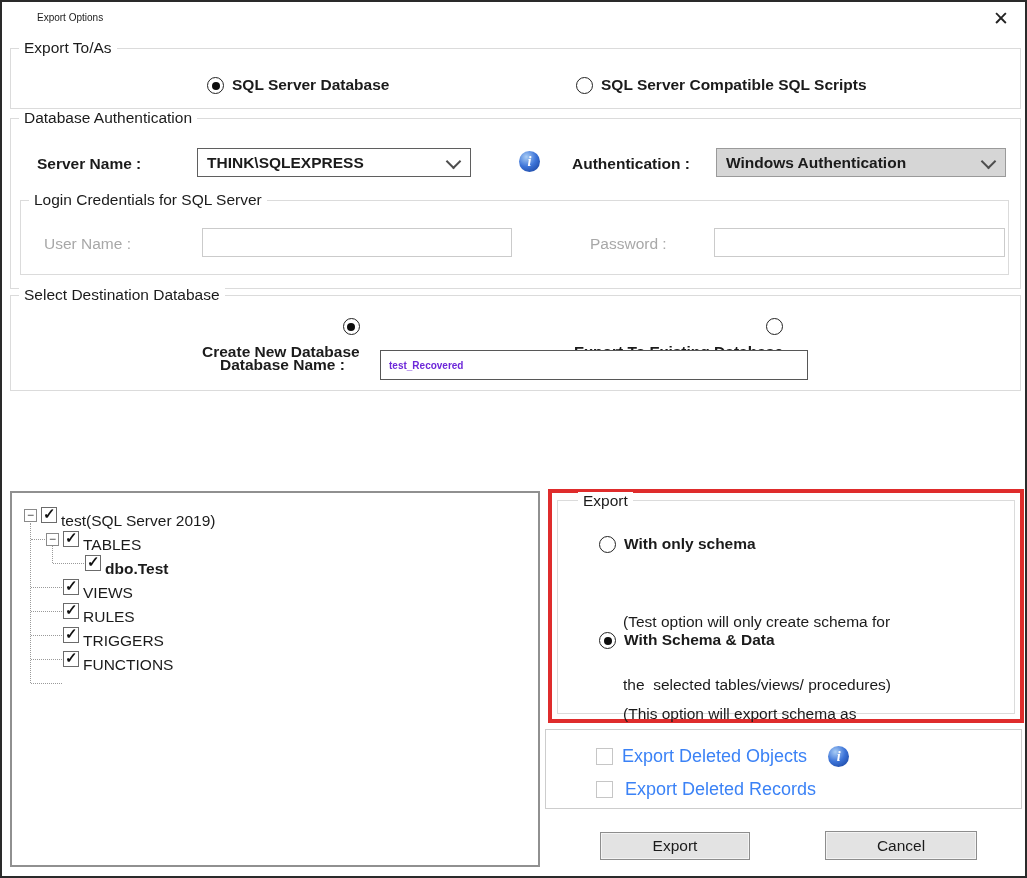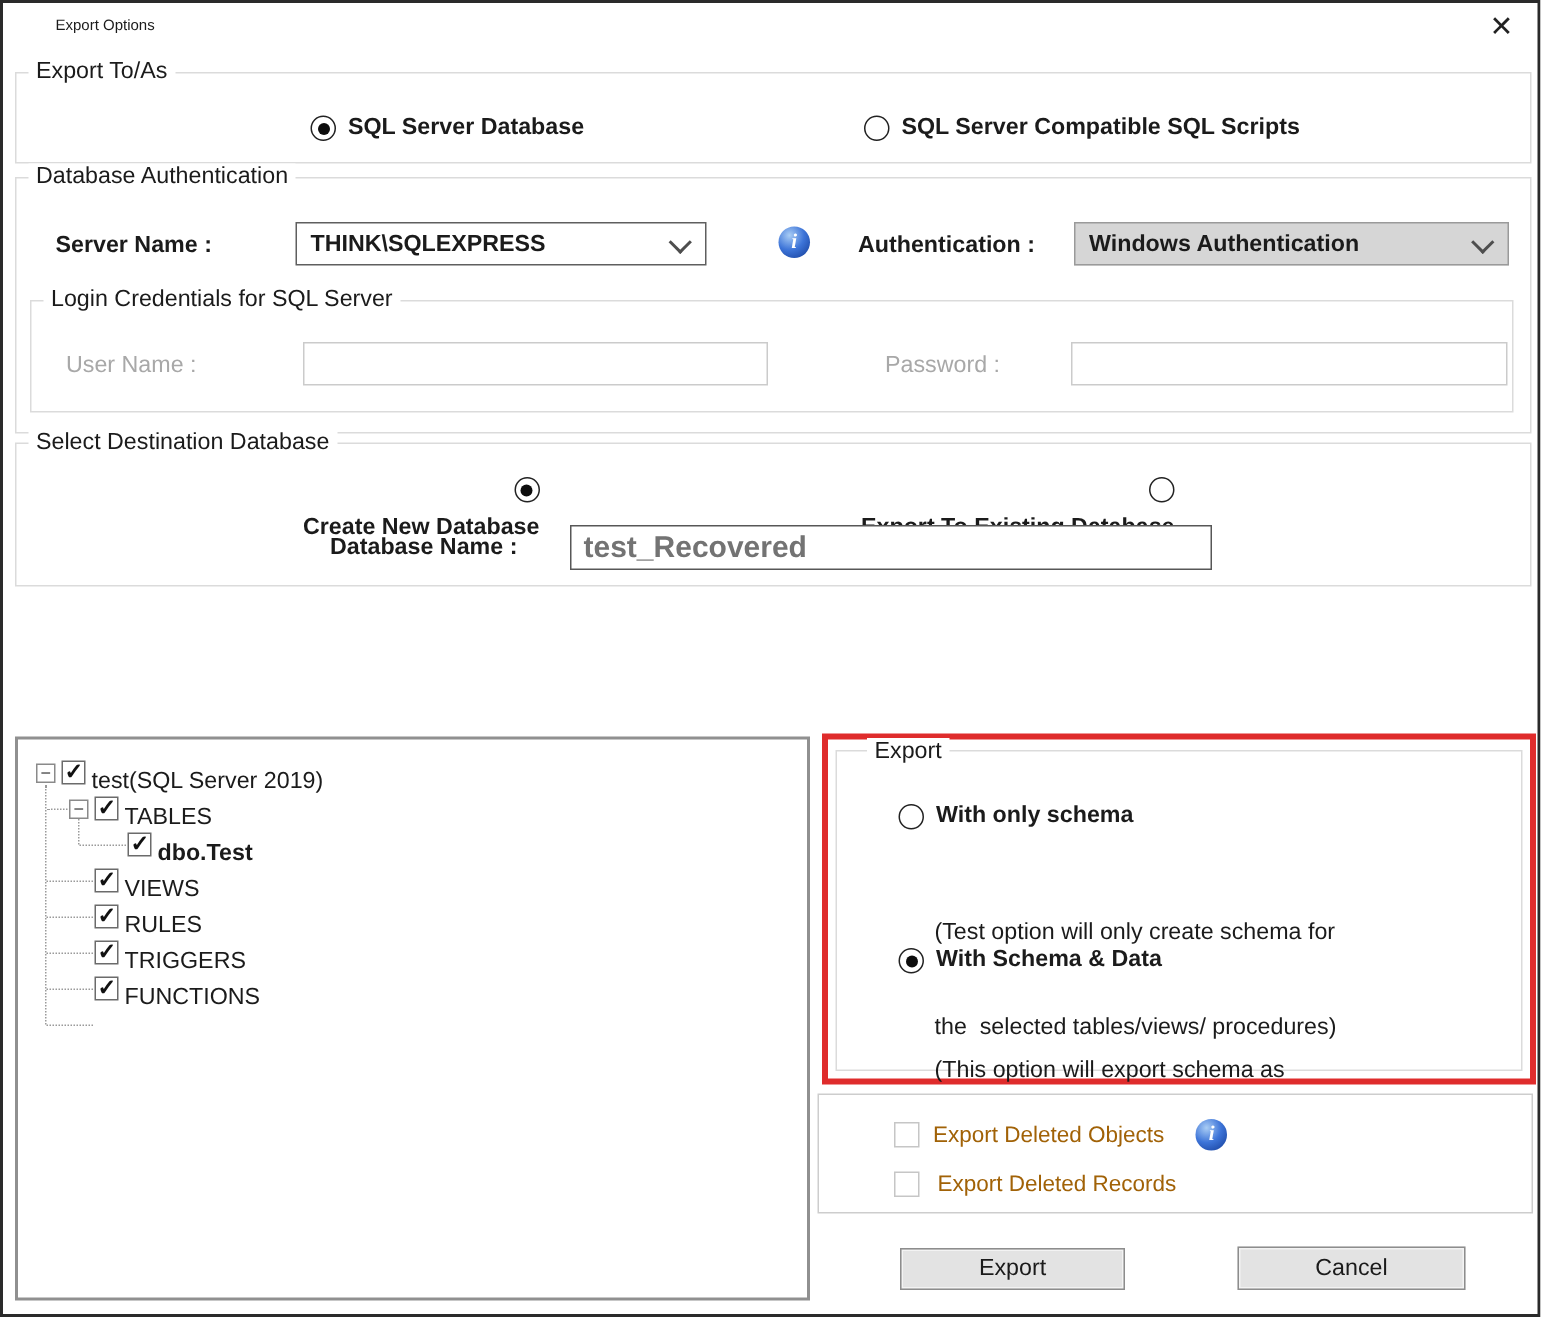--- a/index.html
+++ b/index.html
@@ -22,21 +22,21 @@
   
   .combo{position:absolute;box-sizing:border-box;border:1px solid #5f5f5f;background:#fff;
          display:flex;align-items:center;padding:0 30px 0 9px;font-size:15.5px;font-weight:600;}
   .combo .chev{position:absolute;right:11px;top:50%;margin-top:-7px;width:9px;height:9px;
                border-left:2px solid #4e4e4e;border-bottom:2px solid #4e4e4e;transform:rotate(-45deg);}
   .combo.gray{background:#d6d6d6;border-color:#9a9a9a;}
   .combo.blue{border-color:#47627a;}
 
   
   .tbox{position:absolute;box-sizing:border-box;border:1px solid #575757;background:#fff;
-        font-size:20px;font-weight:600;padding:0 8px;font-family:inherit;color:#737373;outline:none;}
+        font-size:10px;font-weight:600;padding:0 8px;font-family:inherit;color:#6d28d9;outline:none;}
   .tbox.dis{border-color:#cbcbcb;}
 
   
   .radio-row{position:absolute;display:flex;align-items:flex-end;gap:8px;height:20px;}
   .radio{width:17px;height:17px;border-radius:50%;border:1.7px solid #222;box-sizing:border-box;
          background:#fff;position:relative;flex:none;}
   .radio.selected::after{content:"";position:absolute;left:50%;top:50%;width:8px;height:8px;
          margin:-4px 0 0 -4px;border-radius:50%;background:#0d0d0d;}
   .rlabel{font-size:15.5px;font-weight:600;white-space:nowrap;}
 
@@ -73,21 +73,21 @@
   .redbox{position:absolute;left:546px;top:487px;width:476px;height:234px;
           border:4px solid #df2c2c;box-sizing:border-box;background:#fff;}
   .redbox .inner{position:absolute;left:5px;top:7px;right:5px;bottom:5px;border:1px solid #dbdbdb;}
   .desc{position:absolute;font-size:15.5px;line-height:21px;white-space:pre;}
 
   
   .delbox{position:absolute;left:543px;top:727px;width:477px;height:80px;border:1px solid #cdcdcd;
           box-sizing:border-box;background:#fff;}
   .cb-row{position:absolute;display:flex;align-items:center;gap:9px;height:21px;}
   .cbox{width:17px;height:17px;border:1px solid #c6c6c6;background:#fff;box-sizing:border-box;flex:none;}
-  .cb-label{font-size:15px;color:#a16207;white-space:nowrap;}
+  .cb-label{font-size:18px;color:#3b82f6;white-space:nowrap;}
 
   
   .btn{position:absolute;box-sizing:border-box;background:#e3e3e3;border:1px solid #8d8d8d;
        font-size:15.5px;display:flex;align-items:center;justify-content:center;
        font-family:inherit;color:#1b1b1b;box-shadow:inset 0 0 0 1px #f3f3f3;}
 </style>
 </head>
 <body>
 
 <div id="dialog">

